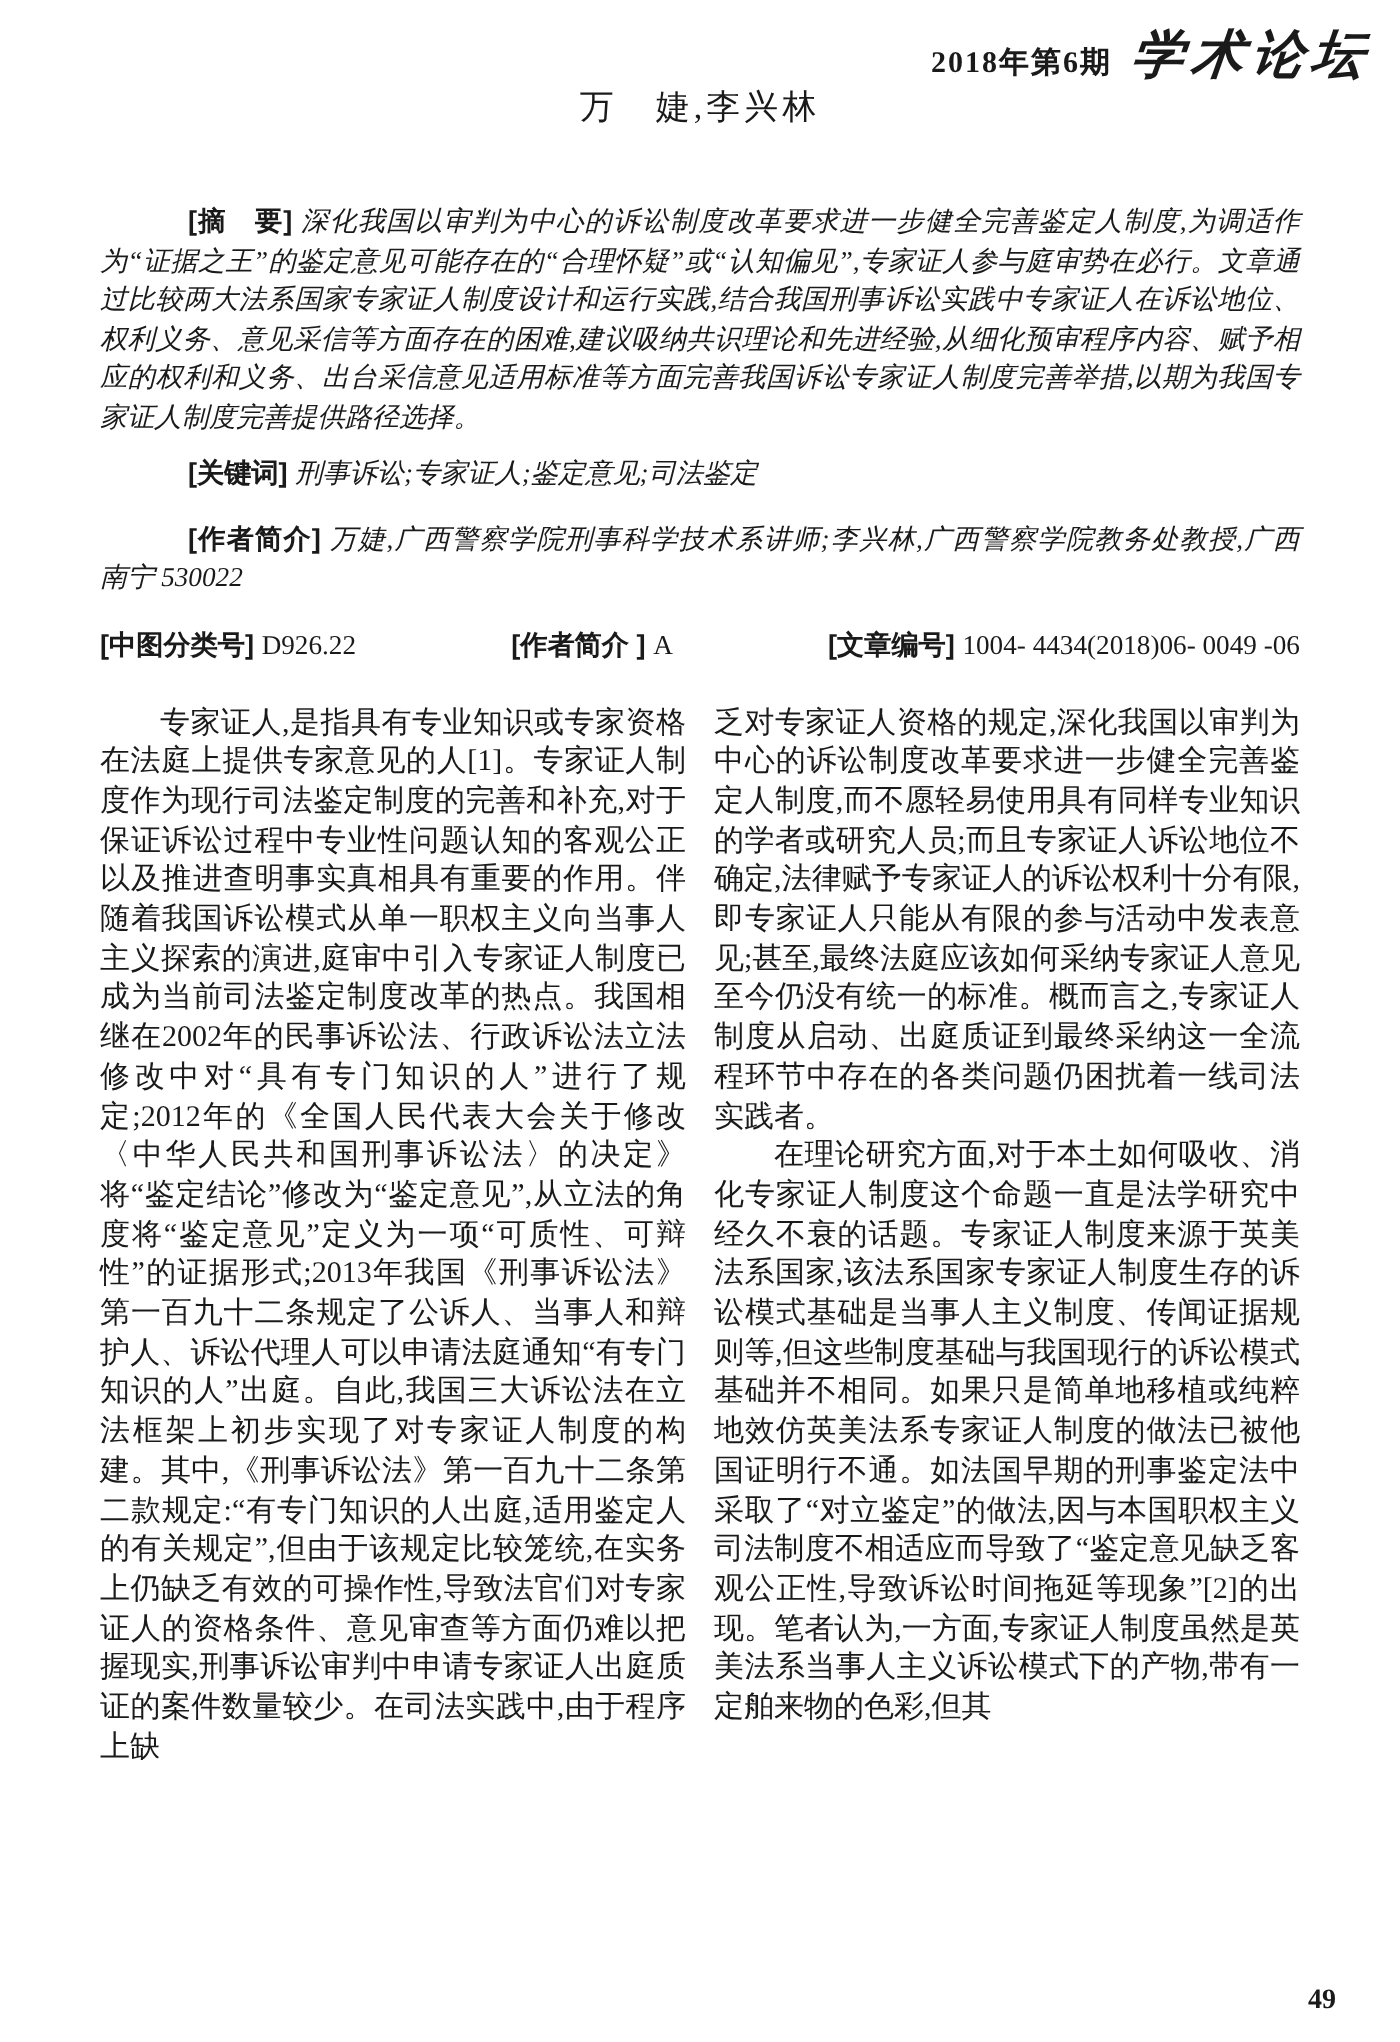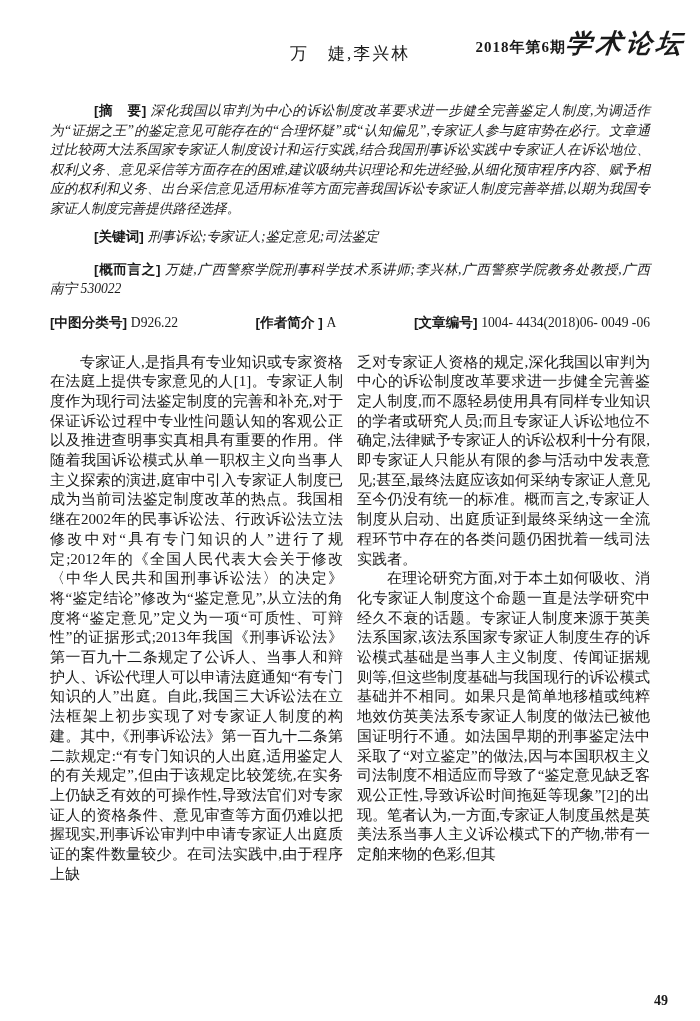--- a/index.html
+++ b/index.html
@@ -7,22 +7,22 @@
     position:relative;
     width:700px;height:1021px;
     background:#ffffff;
     box-sizing:border-box;
     overflow:hidden;
     font-family:"Liberation Serif", serif;
     color:#1a1a1a;
   }
   
   .header{
-    position:absolute;top:26px;right:14px;
-    display:flex;align-items:baseline;
+    position:absolute;top:10px;right:14px;
+    display:flex;align-items:baseline;gap:10px;
   }
   .issue{
     font-family:"Liberation Serif", serif;
     font-weight:bold;font-size:15px;letter-spacing:1px;
   }
   .journal-name{
     font-family:"DejaVu Serif", serif;
     font-style:italic;font-weight:bold;
     font-size:26px;letter-spacing:4px;
     transform:skewX(-6deg);
@@ -96,21 +96,21 @@
   <div class="authors">万　婕,李兴林</div>
 
   <div class="front">
     <p class="fm-row" style="margin:0;">
       <span class="label">[摘　要] </span><span class="fm-text">深化我国以审判为中心的诉讼制度改革要求进一步健全完善鉴定人制度,为调适作为“证据之王”的鉴定意见可能存在的“合理怀疑”或“认知偏见”,专家证人参与庭审势在必行。文章通过比较两大法系国家专家证人制度设计和运行实践,结合我国刑事诉讼实践中专家证人在诉讼地位、权利义务、意见采信等方面存在的困难,建议吸纳共识理论和先进经验,从细化预审程序内容、赋予相应的权利和义务、出台采信意见适用标准等方面完善我国诉讼专家证人制度完善举措,以期为我国专家证人制度完善提供路径选择。</span>
     </p>
     <p class="fm-row" style="margin-top:8px;">
       <span class="label">[关键词] </span><span class="fm-text">刑事诉讼;专家证人;鉴定意见;司法鉴定</span>
     </p>
     <p class="fm-row" style="margin-top:8px;">
-      <span class="label">[概而言之] </span><span class="fm-text">万婕,广西警察学院刑事科学技术系讲师;李兴林,广西警察学院教务处教授,广西　南宁 530022</span>
+      <span class="label">[作者简介] </span><span class="fm-text">万婕,广西警察学院刑事科学技术系讲师;李兴林,广西警察学院教务处教授,广西　南宁 530022</span>
     </p>
   </div>
 
   <div class="class-row">
     <span class="group">
       <span class="label">[中图分类号] </span><span>D926.22</span>
     </span>
     <span class="group">
       <span class="label">[作者简介 ] </span><span>A</span>
     </span>

